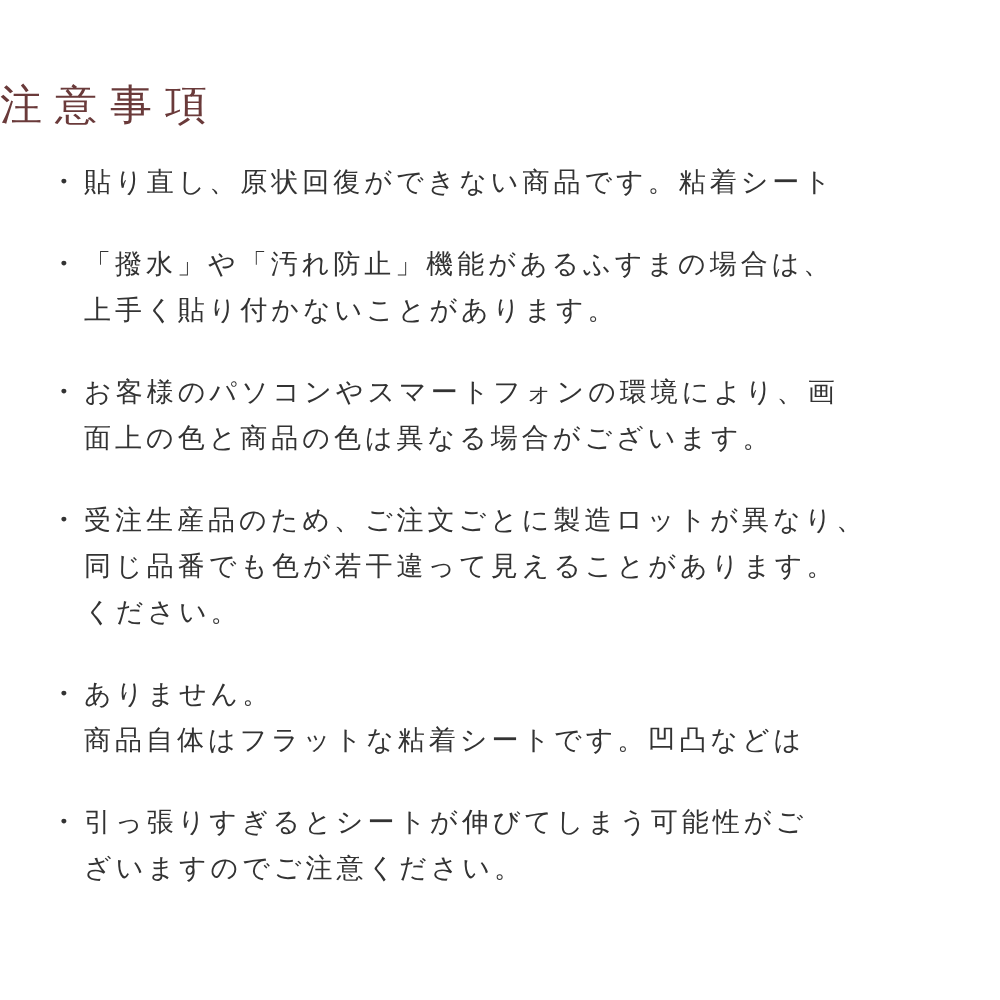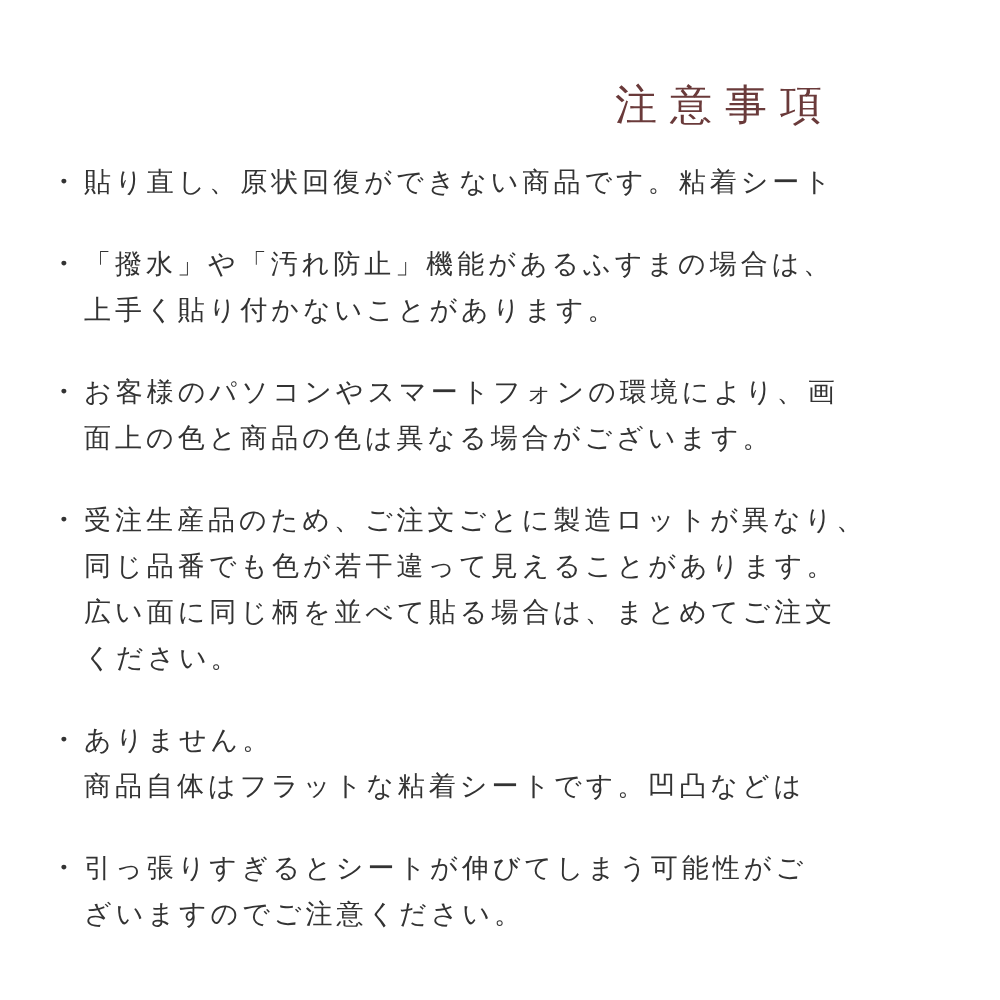--- a/index.html
+++ b/index.html
@@ -13,27 +13,26 @@
     height: 1000px;
     background: #ffffff;
     overflow: hidden;
     font-family: "Liberation Sans", sans-serif;
   }
   .title {
     position: absolute;
     top: 52px;
     left: 0;
     width: 796px;
-    text-align: right;
+    text-align: left;
     font-size: 42px;
     line-height: 50px;
     font-weight: 400;
     letter-spacing: 13px;
     color: #6a3a3a;
-    margin-left: 39px;
   }
   .notes {
     position: absolute;
     top: 159px;
     left: 84px;
     width: 900px;
   }
   .item {
     position: relative;
   }
@@ -82,21 +81,20 @@
     <div class="item">
       <span class="bullet">・</span>
       <div class="line">お客様のパソコンやスマートフォンの環境により、画</div>
       <div class="line">面上の色と商品の色は異なる場合がございます。</div>
     </div>
 
     <div class="item">
       <span class="bullet">・</span>
       <div class="line">受注生産品のため、ご注文ごとに製造ロットが異なり、</div>
       <div class="line">同じ品番でも色が若干違って見えることがあります。</div>
-      <div class="line">広い面に同じ柄を並べて貼る場合は、まとめてご注文</div>
       <div class="line">ください。</div>
     </div>
 
     <div class="item">
       <span class="bullet">・</span>
       <div class="line">ありません。</div>
       <div class="line">商品自体はフラットな粘着シートです。凹凸などは</div>
     </div>
 
     <div class="item">

